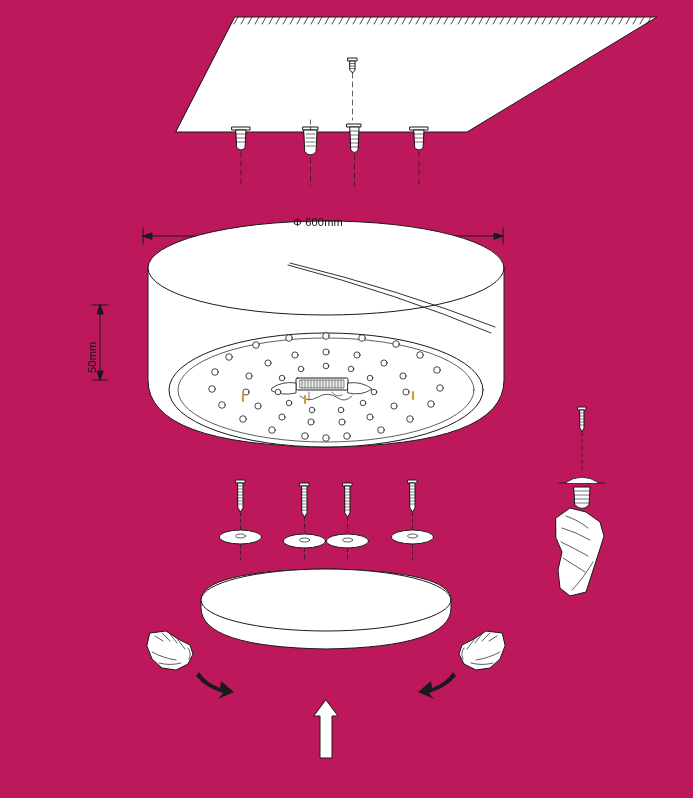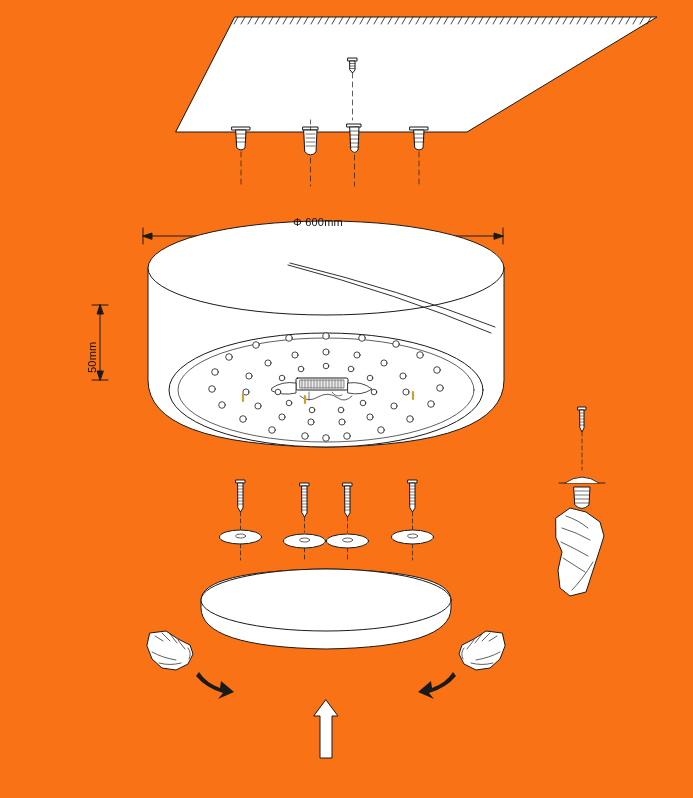--- a/index.html
+++ b/index.html
@@ -8,21 +8,21 @@
     background: #ffffff;
   }
   body {
     font-family: "Liberation Sans", sans-serif;
     color: #1a1a1a;
   }
   #sheet {
     position: relative;
     width: 693px;
     height: 798px;
-    background: #f97316;
+    background: #be185d;
     overflow: hidden;
   }
   #sheet svg {
     position: absolute;
     left: 0;
     top: 0;
   }
   .dim-label {
     position: absolute;
     font-size: 11px;

